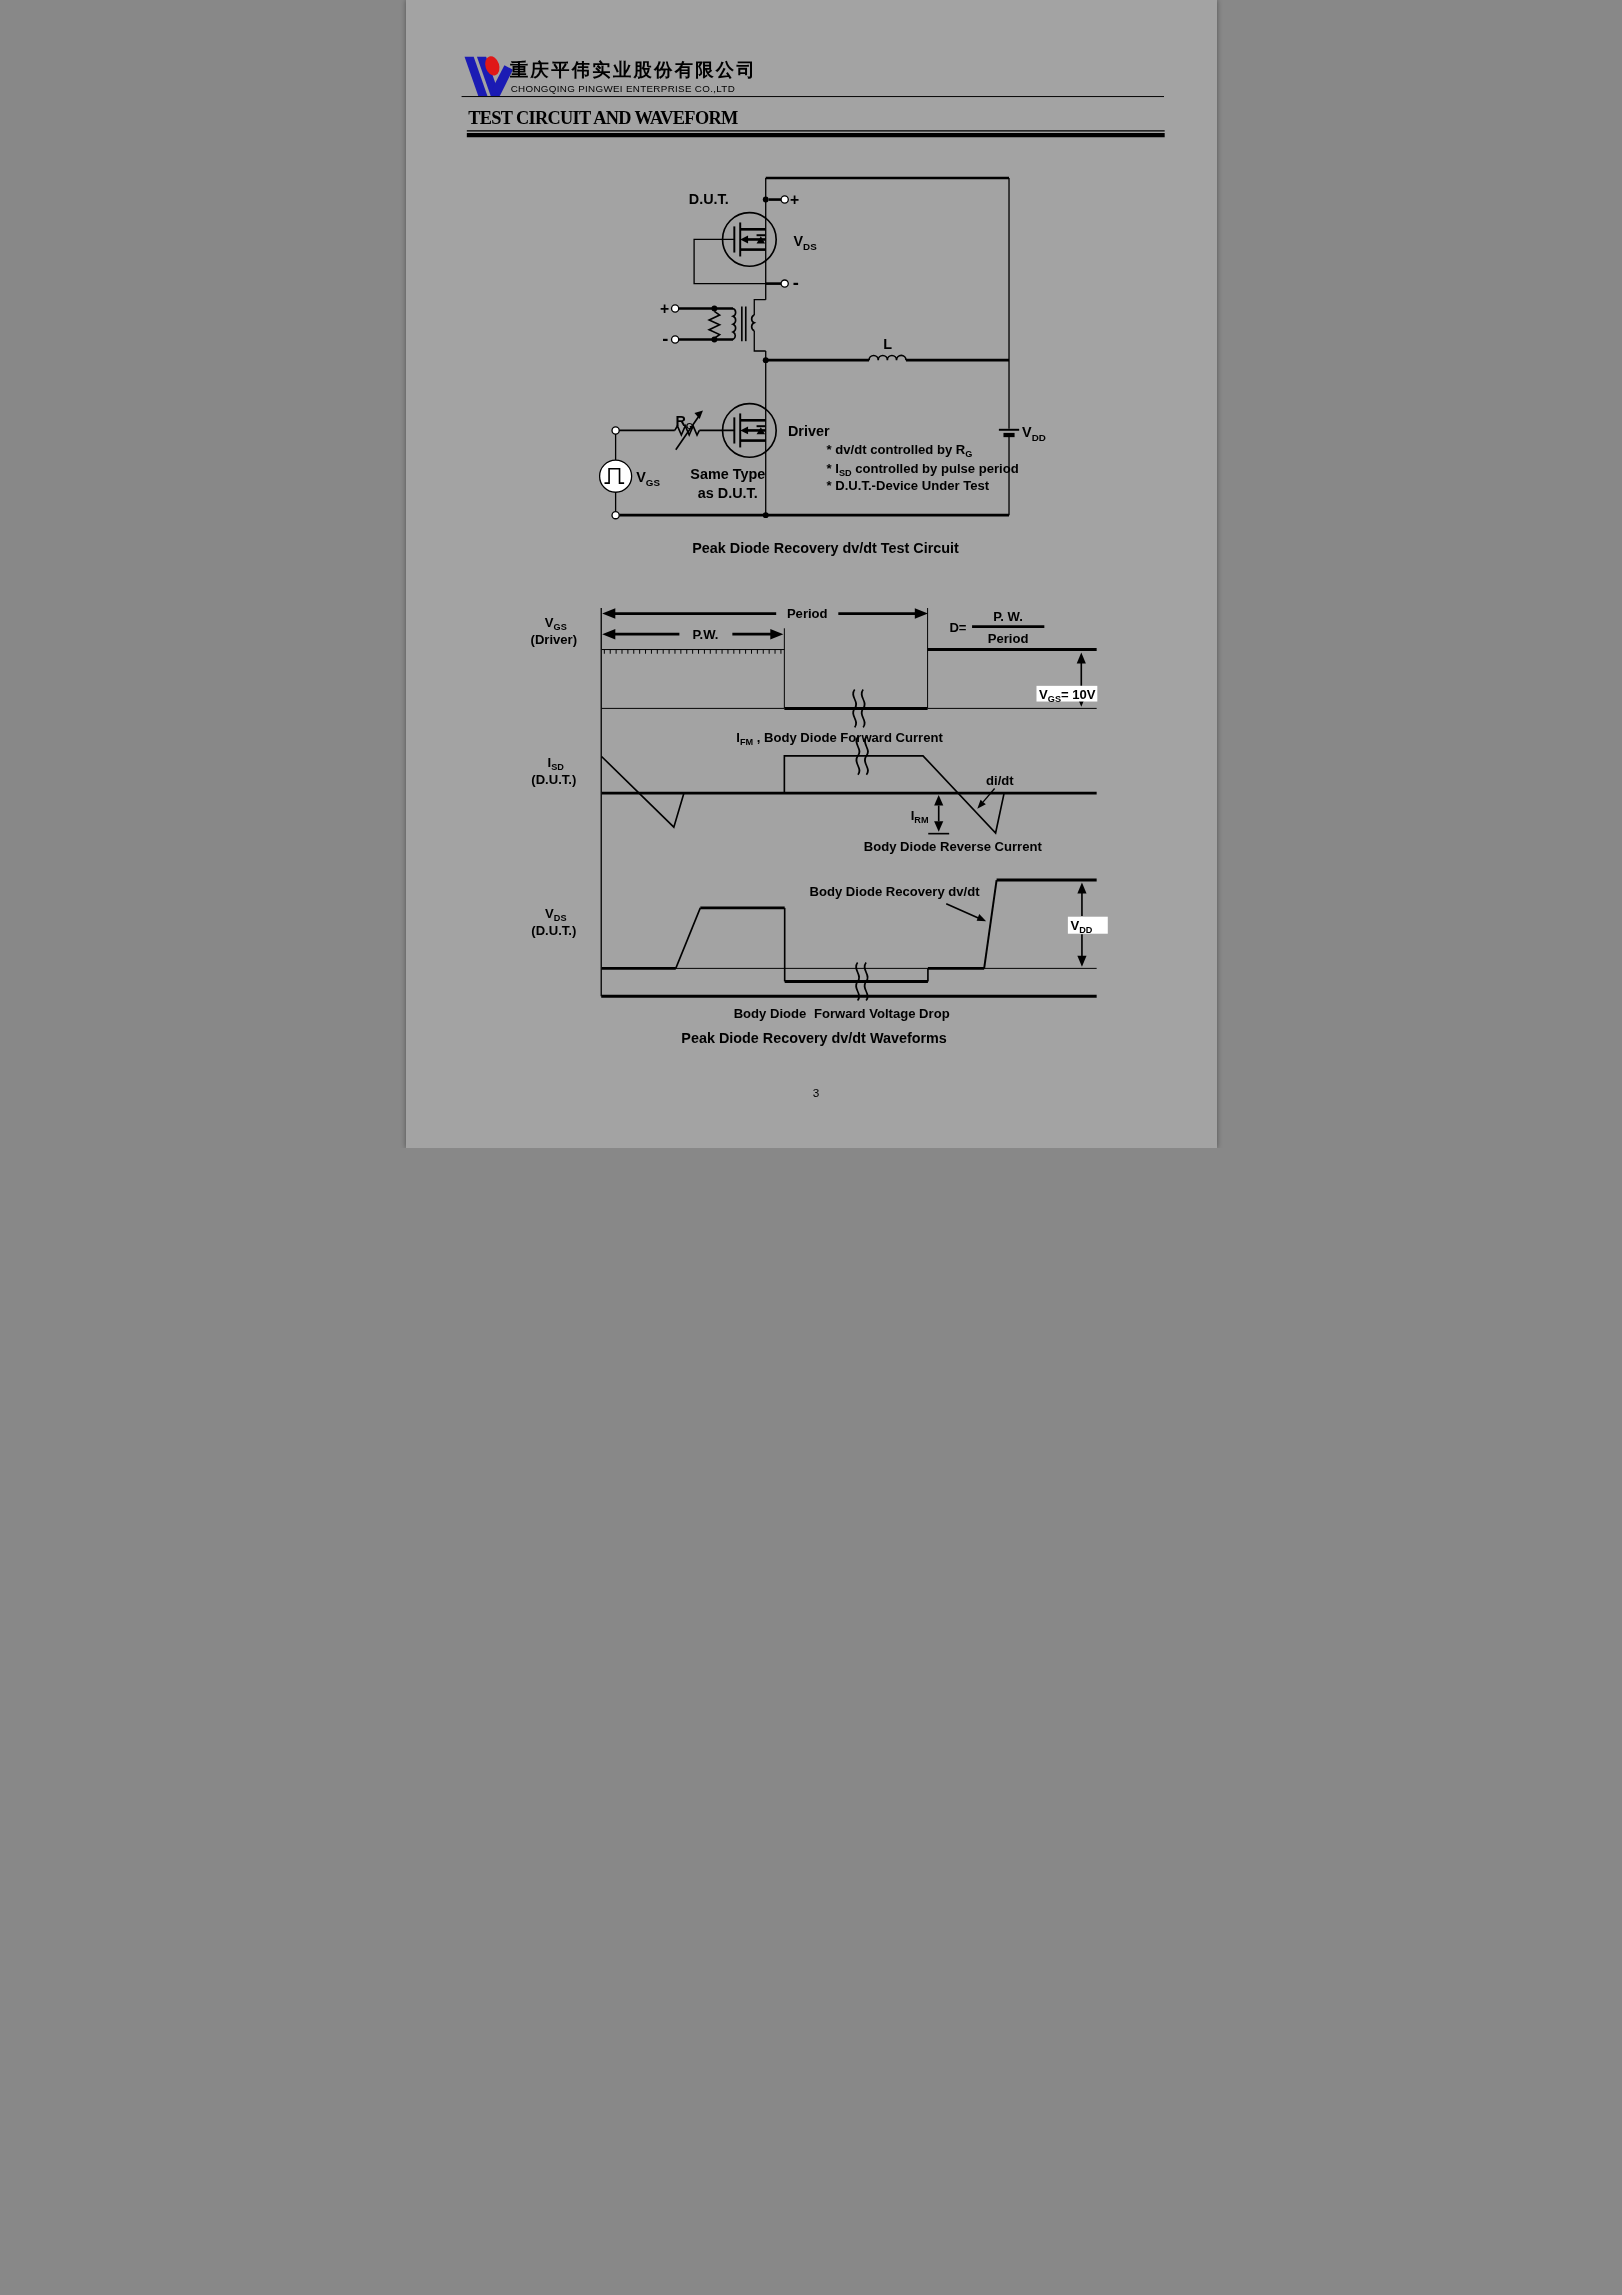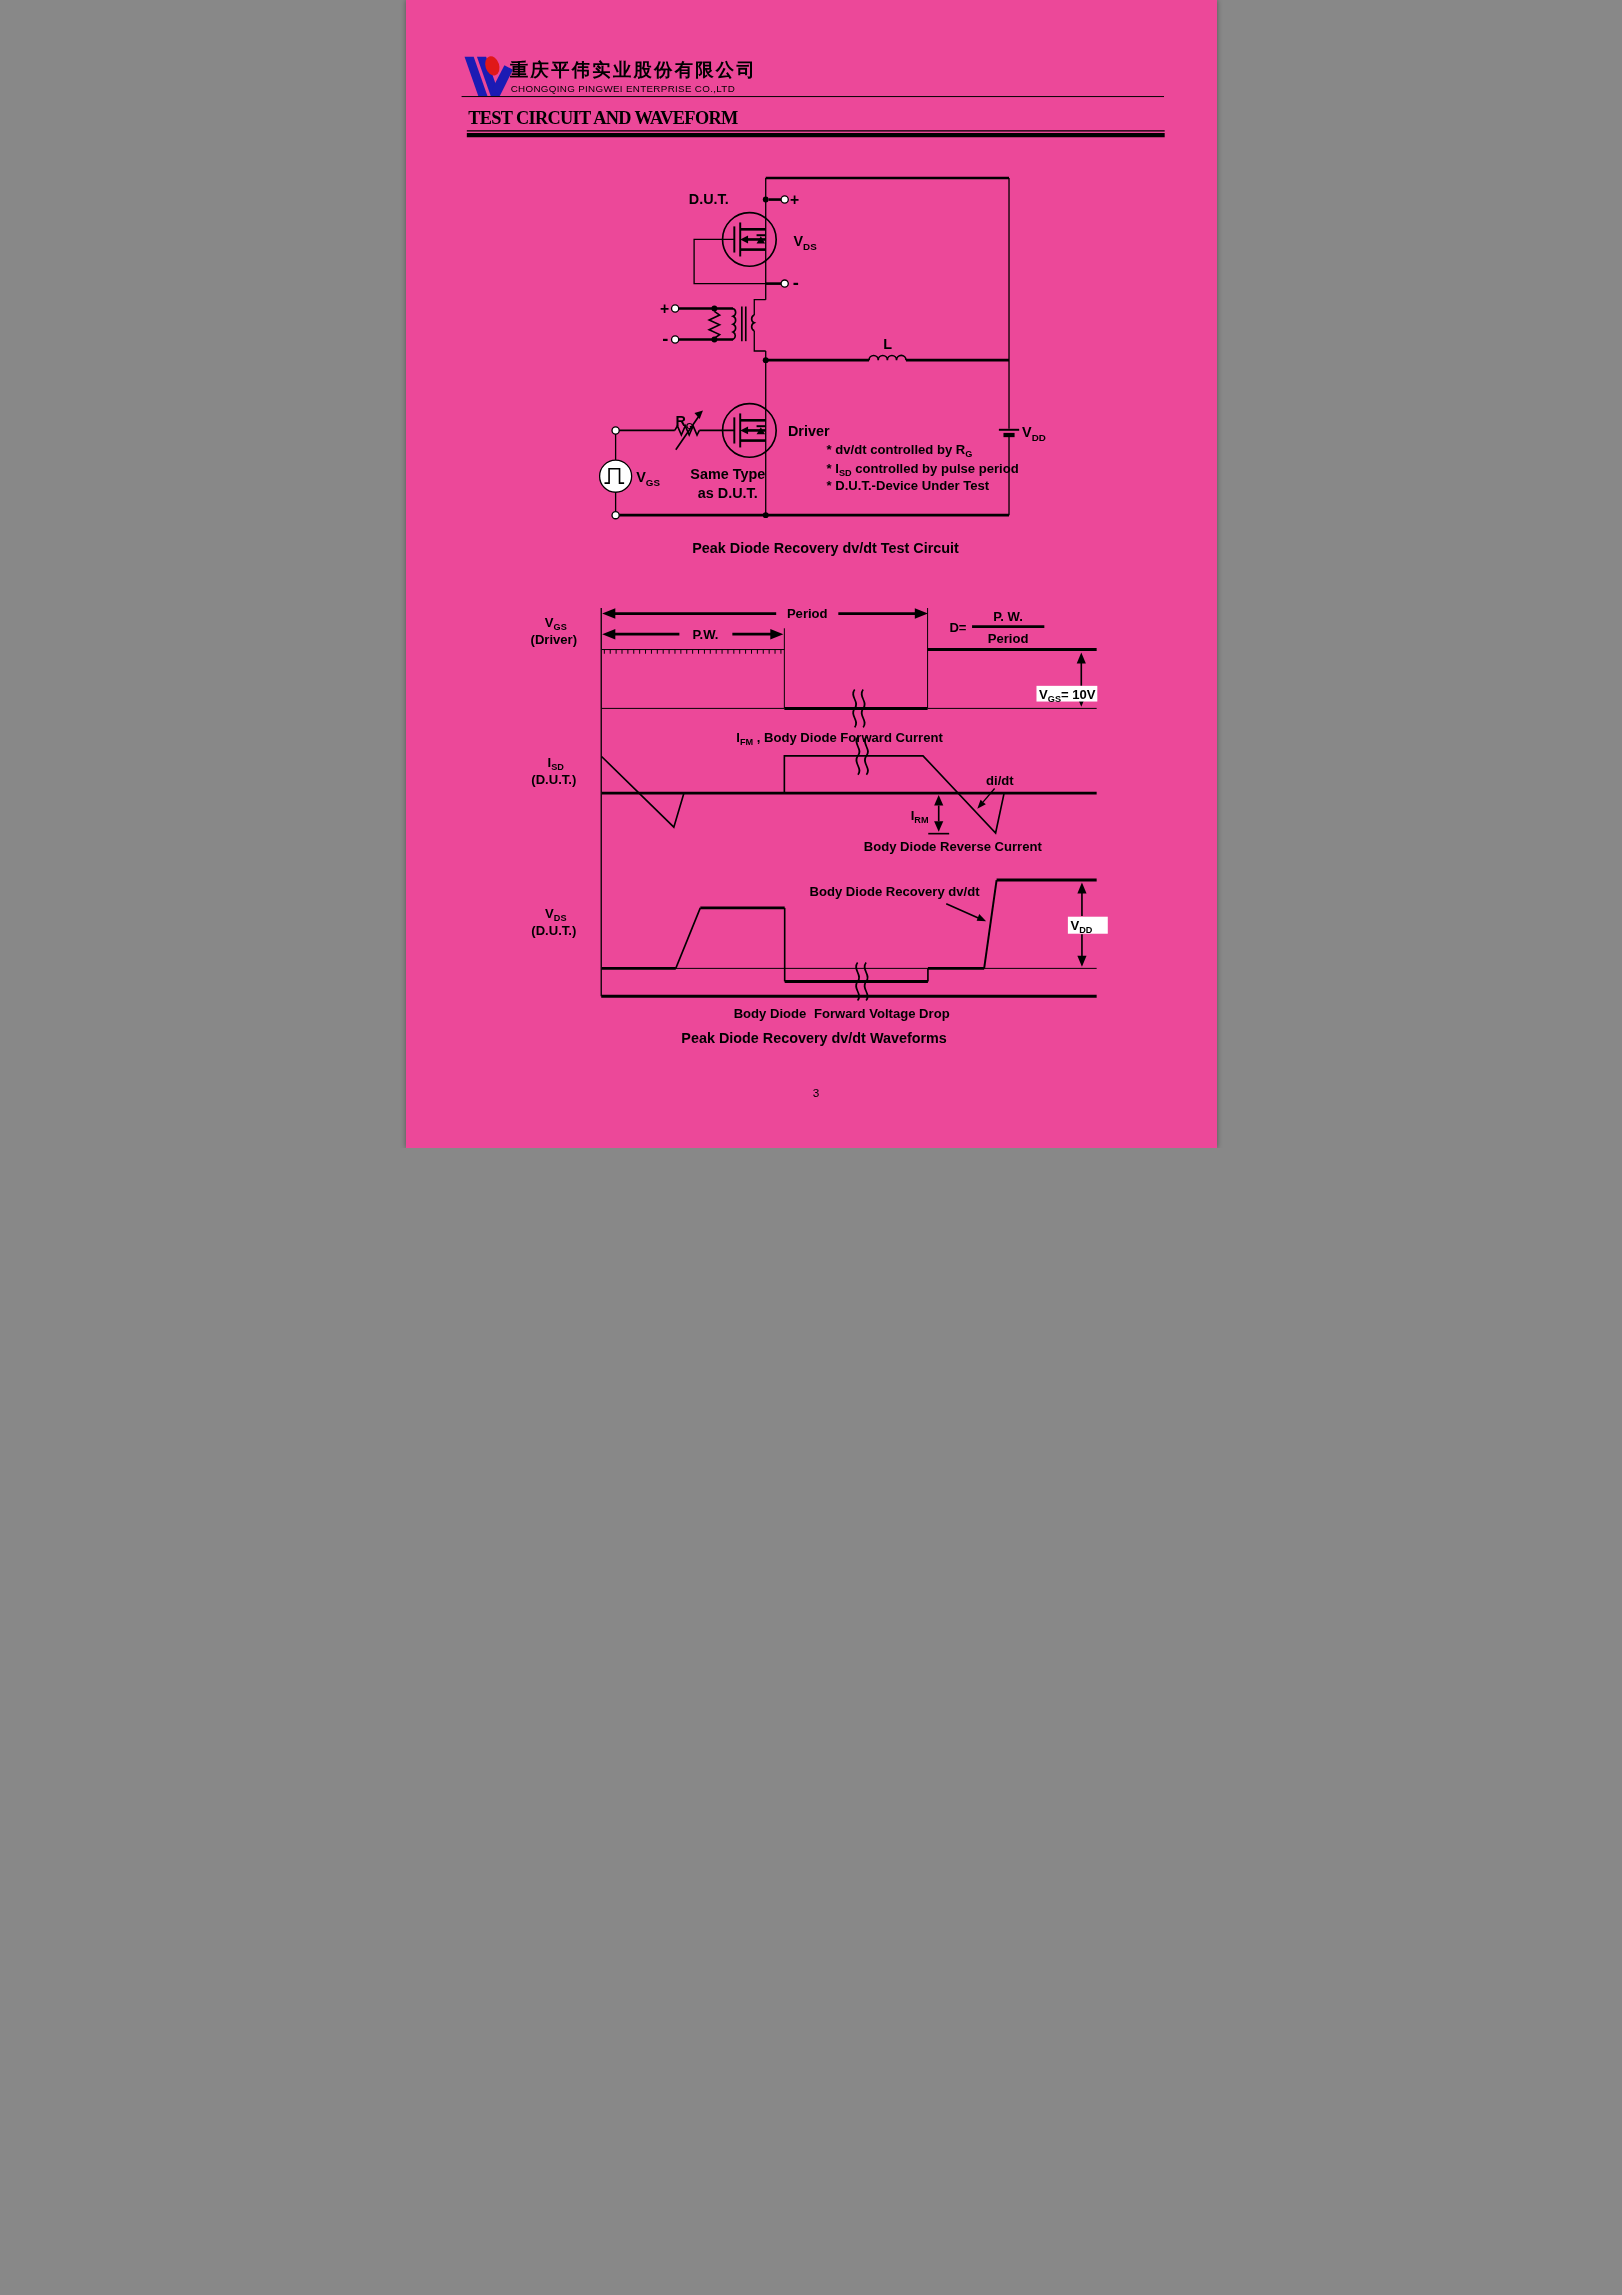--- a/index.html
+++ b/index.html
@@ -1,16 +1,16 @@
 <!DOCTYPE html>
 <html style="font-size:10.5px"><head>
 <meta charset="utf-8">
 <style>
   html,body{margin:0;padding:0;background:#888;}
-  #page{width:811px;height:1148px;margin:0 auto;background:#ec4899;box-shadow:0 0 5.2px rgba(0,0,0,.4);}
+  #page{width:811px;height:1148px;margin:0 auto;background:#a3a3a3;box-shadow:0 0 5.2px rgba(0,0,0,.4);}
   svg{display:block;}
   .s3{stroke:#000;stroke-width:3;fill:none}
   .s4{stroke:#000;stroke-width:4;fill:none}
   .s5{stroke:#000;stroke-width:5;fill:none}
   .s6{stroke:#000;stroke-width:6;fill:none}
   .s8{stroke:#000;stroke-width:8;fill:none}
   .s9{stroke:#000;stroke-width:9;fill:none}
   .s13{stroke:#000;stroke-width:13;fill:none}
   .tick{stroke:#000;stroke-width:12;fill:none;stroke-dasharray:3 15}
   .fillb{fill:#000;stroke:none}

